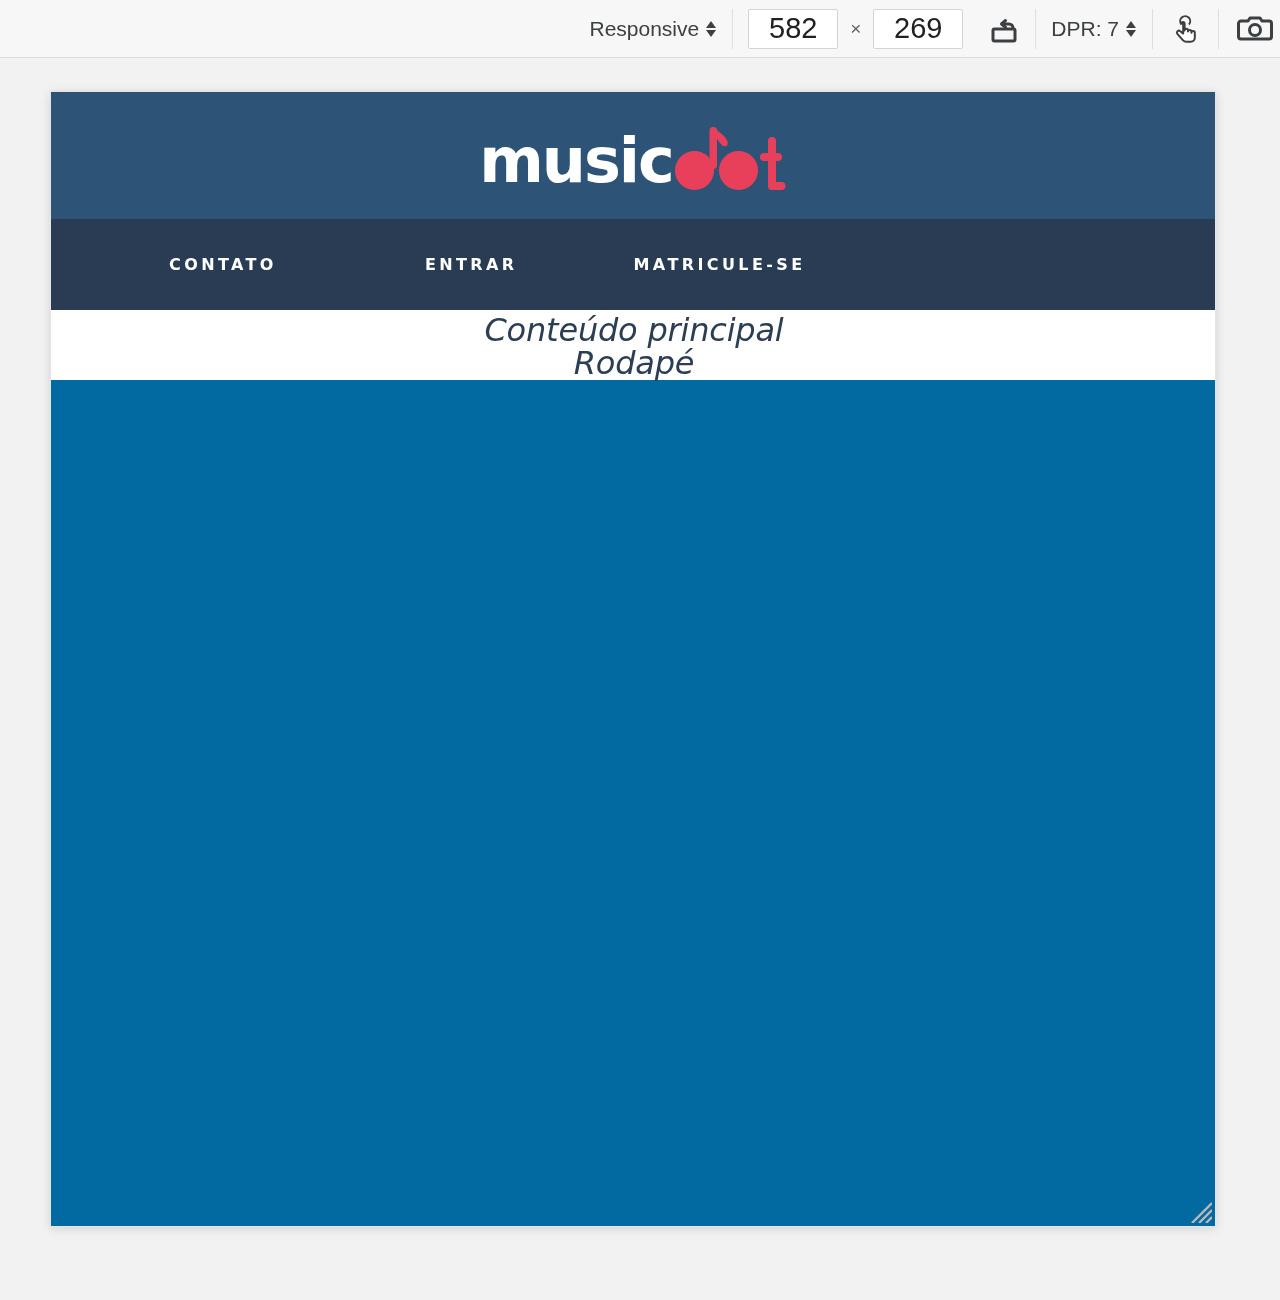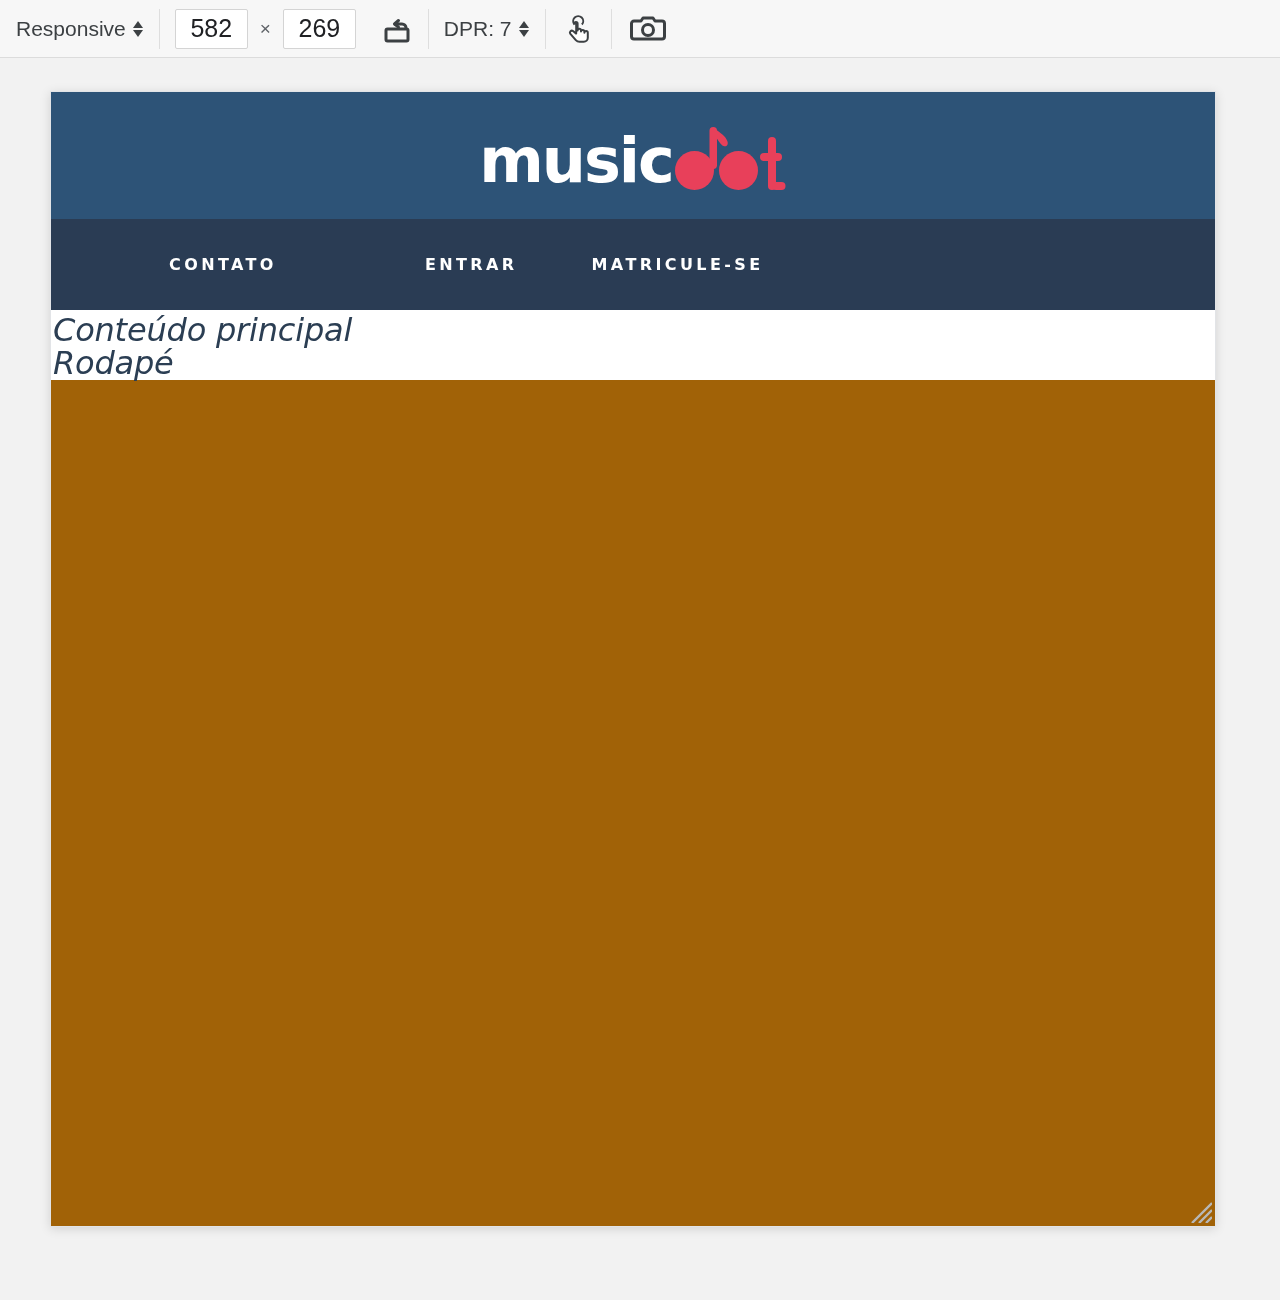--- a/index.html
+++ b/index.html
@@ -19,22 +19,22 @@
   
   .device-toolbar {
     position: absolute;
     top: 0; left: 0;
     width: 1280px;
     height: 58px;
     background: #f7f7f7;
     border-bottom: 1px solid #dcdcdc;
     display: flex;
     align-items: center;
-    justify-content: flex-start;
-    padding-right: 0;
+    justify-content: flex-end;
+    padding-right: 16px;
   }
 
   .tb-group {
     height: 58px;
     display: flex;
     align-items: center;
     padding: 0 16px;
     position: relative;
   }
   .tb-group + .tb-group::before {
@@ -65,29 +65,29 @@
   .spin-arrows .up,
   .spin-arrows .dn {
     width: 0; height: 0;
     border-left: 5px solid transparent;
     border-right: 5px solid transparent;
   }
   .spin-arrows .up { border-bottom: 7px solid #3c4043; }
   .spin-arrows .dn { border-top: 7px solid #3c4043; }
 
   .dim-box {
-    width: 73px;
+    width: 90px;
     height: 40px;
     border: 1px solid #d4d4d4;
     background: #fff;
     border-radius: 2px;
     display: flex;
     align-items: center;
     justify-content: center;
-    font-size: 25px;
+    font-size: 29px;
     color: #202124;
     cursor: text;
     font-family: "Liberation Sans", sans-serif;
   }
   .dim-x {
     font-size: 19px;
     color: #5f6368;
     margin: 0 12px;
   }
 
@@ -100,24 +100,25 @@
     border: none;
   }
 
   
   .viewport-wrap {
     position: absolute;
     left: 50px;
     top: 91px;
     width: 1166px;
     height: 1136px;
-    background: #a16207;
+    background: #0369a1;
     border: 1px solid #e2e4e7;
     box-shadow: 0 2px 10px rgba(0,0,0,0.13);
     overflow: hidden;
+    text-align: center;
   }
 
   
   .site-header {
     height: 127px;
     background: #2d5377;
     display: flex;
     align-items: center;
     justify-content: center;
   }
@@ -156,21 +157,21 @@
     color: #ffffff;
     font-family: "DejaVu Sans", sans-serif;
     font-size: 16px;
     font-weight: 700;
     letter-spacing: 3.4px;
     text-decoration: none;
     cursor: pointer;
     white-space: nowrap;
   }
   .nav-item.contato { margin-right: 148px; }
-  .nav-item.entrar  { margin-right: 74px; }
+  .nav-item.entrar  { margin-right: 116px; }
 
   
   .site-body {
     background: #ffffff;
     padding: 4px 0 0 0;
     font-style: italic;
   }
   .content-line {
     font-family: "DejaVu Sans", sans-serif;
     font-size: 32px;

